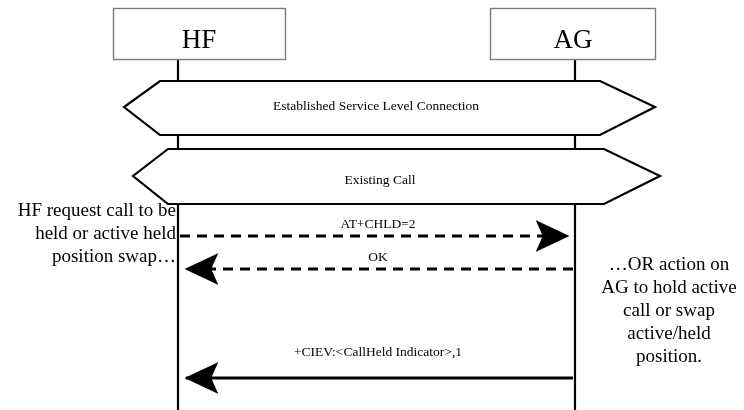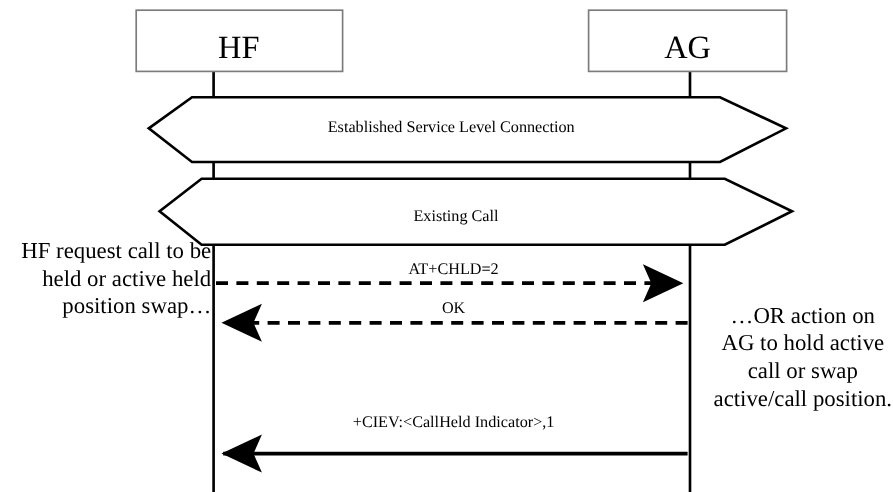--- a/index.html
+++ b/index.html
@@ -99,15 +99,15 @@
     <text class="msg-label" x="378" y="261" text-anchor="middle">OK</text>
     <line x1="573" y1="269" x2="186" y2="269" stroke="#000" stroke-width="3.2" stroke-dasharray="10,7" marker-end="url(#arrow-left-solid)"></line>
 
     <text class="msg-label" x="378" y="356" text-anchor="middle">+CIEV:&lt;CallHeld Indicator&gt;,1</text>
     <line x1="573" y1="378" x2="186" y2="378" stroke="#000" stroke-width="3.2" marker-end="url(#arrow-left-solid)"></line>
 
   </svg>
 
   <div class="side-note" id="note-left">HF request call to be held or active held position swap…</div>
 
-  <div class="side-note" id="note-right">…OR action on AG to hold active call or swap active/call position.</div>
+  <div class="side-note" id="note-right">…OR action on AG to hold active call or swap active/held position.</div>
 
 </div>
 
 </body></html>

